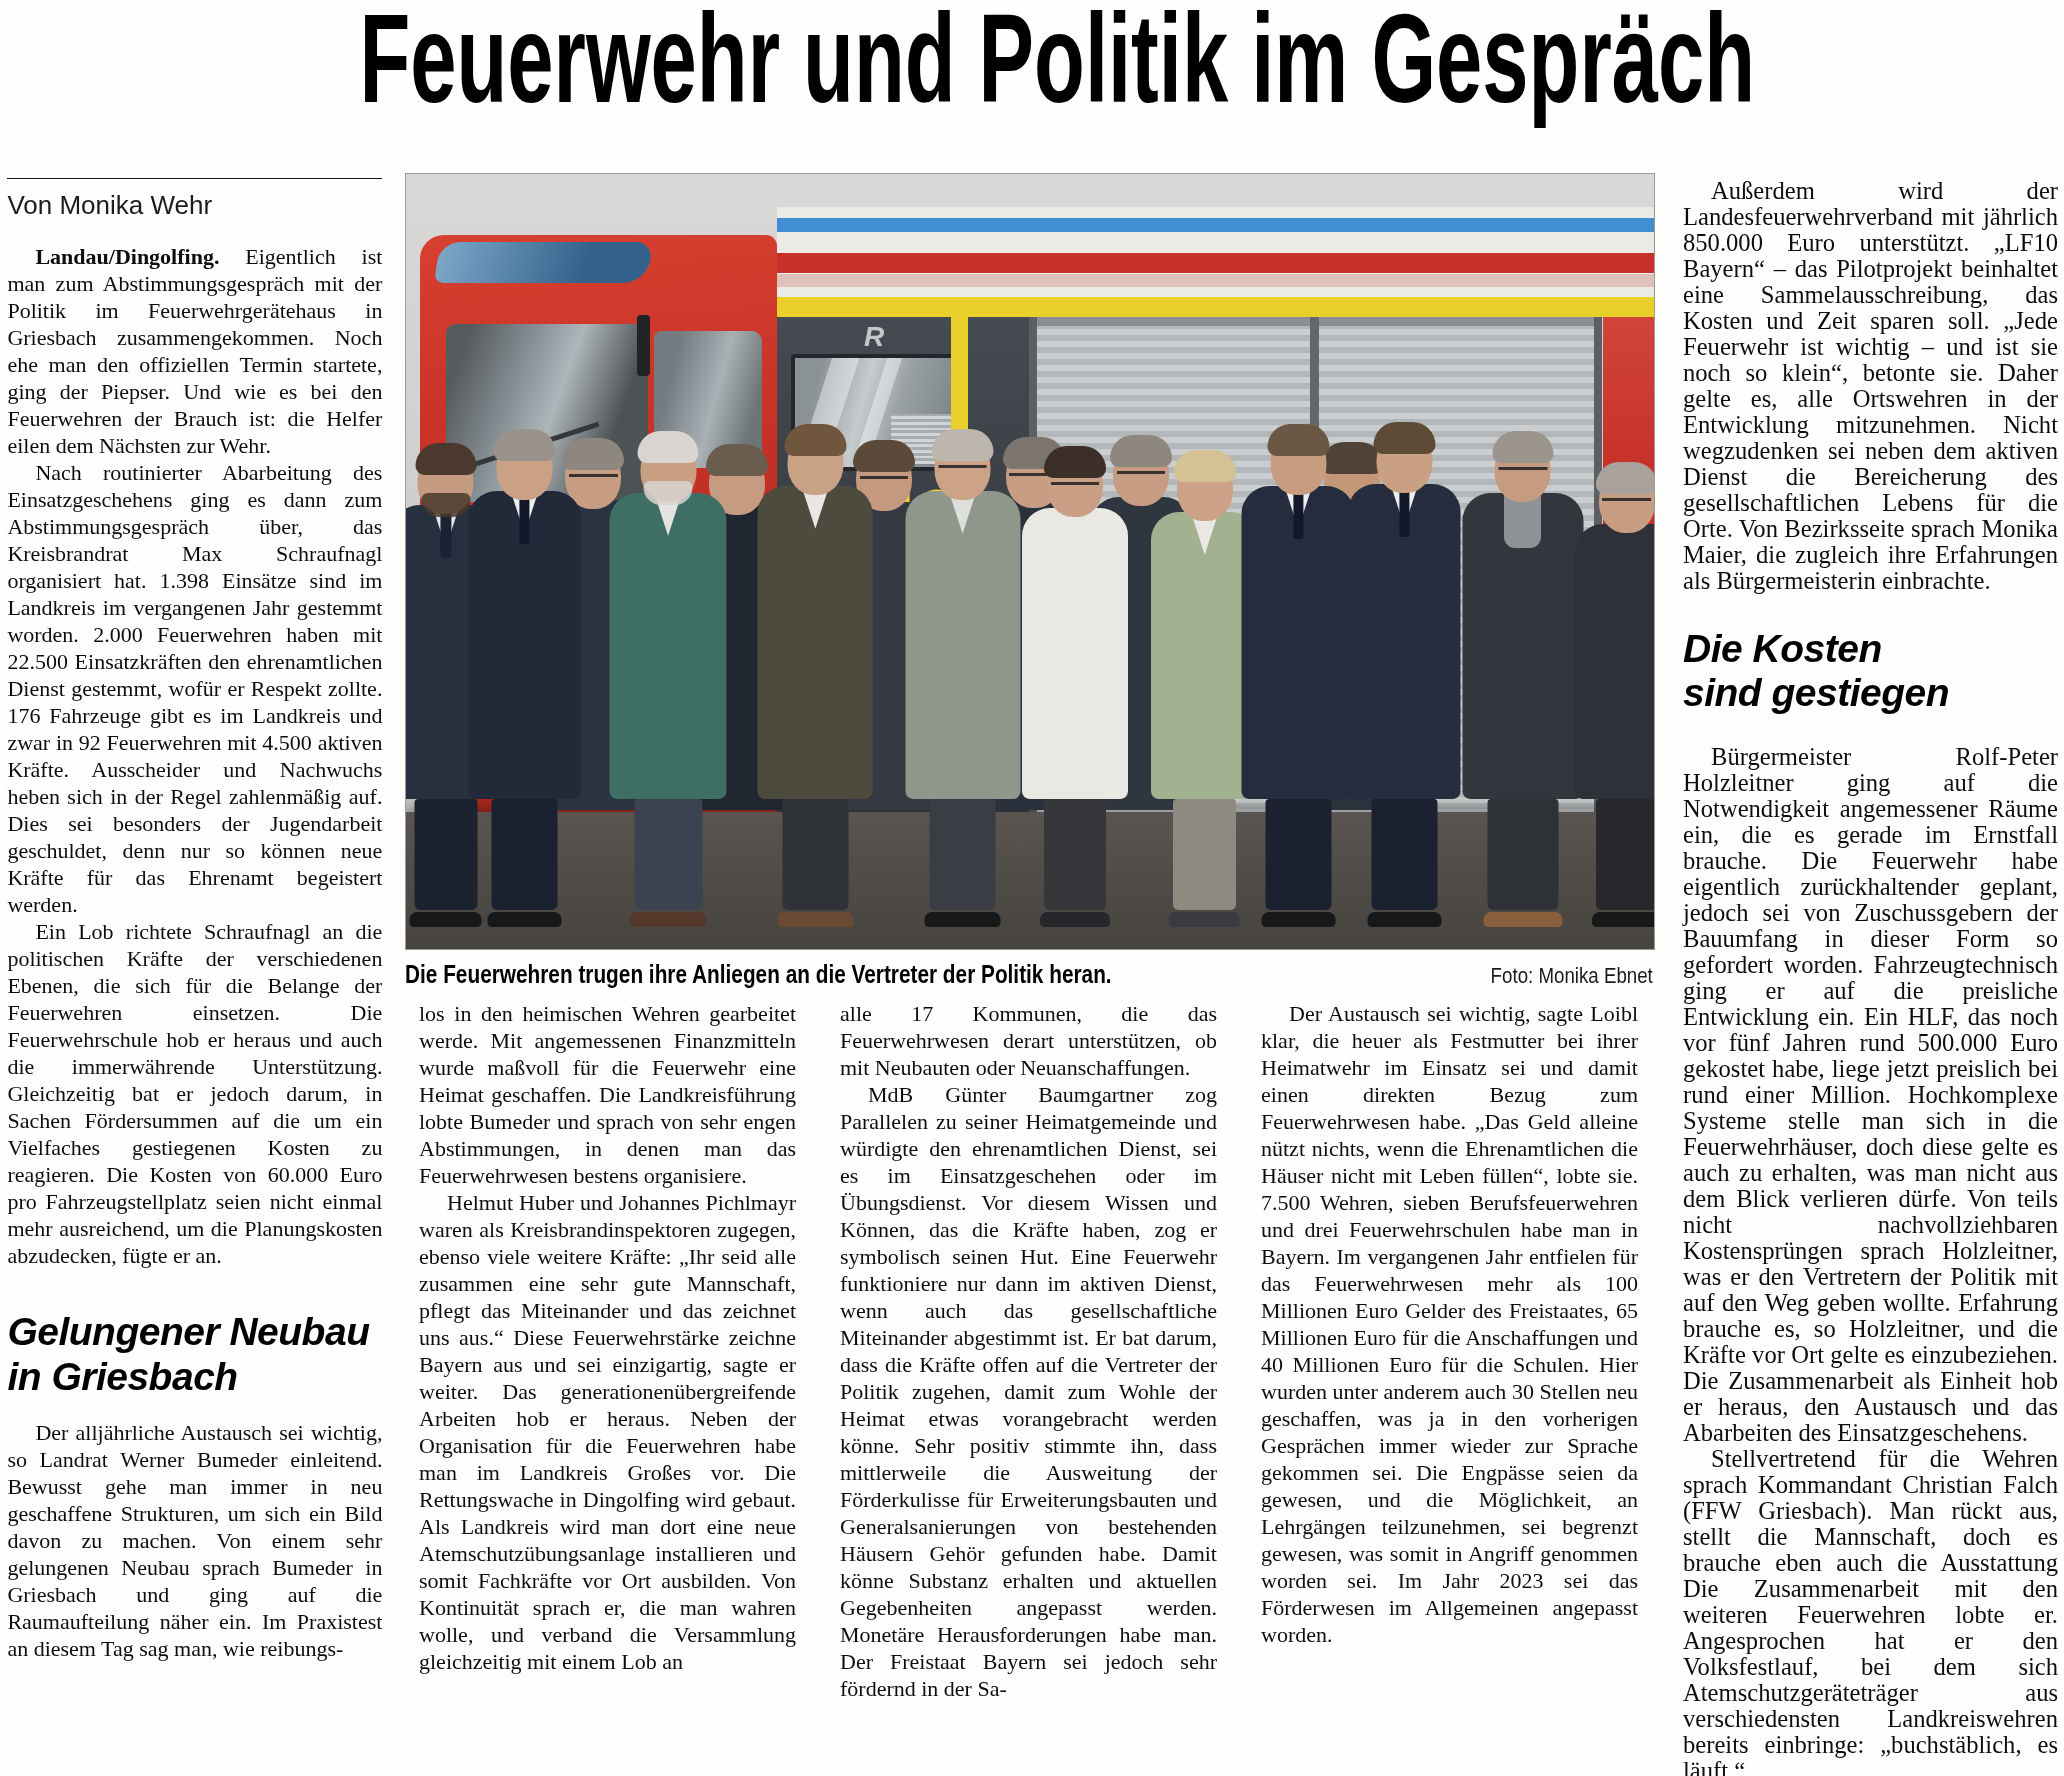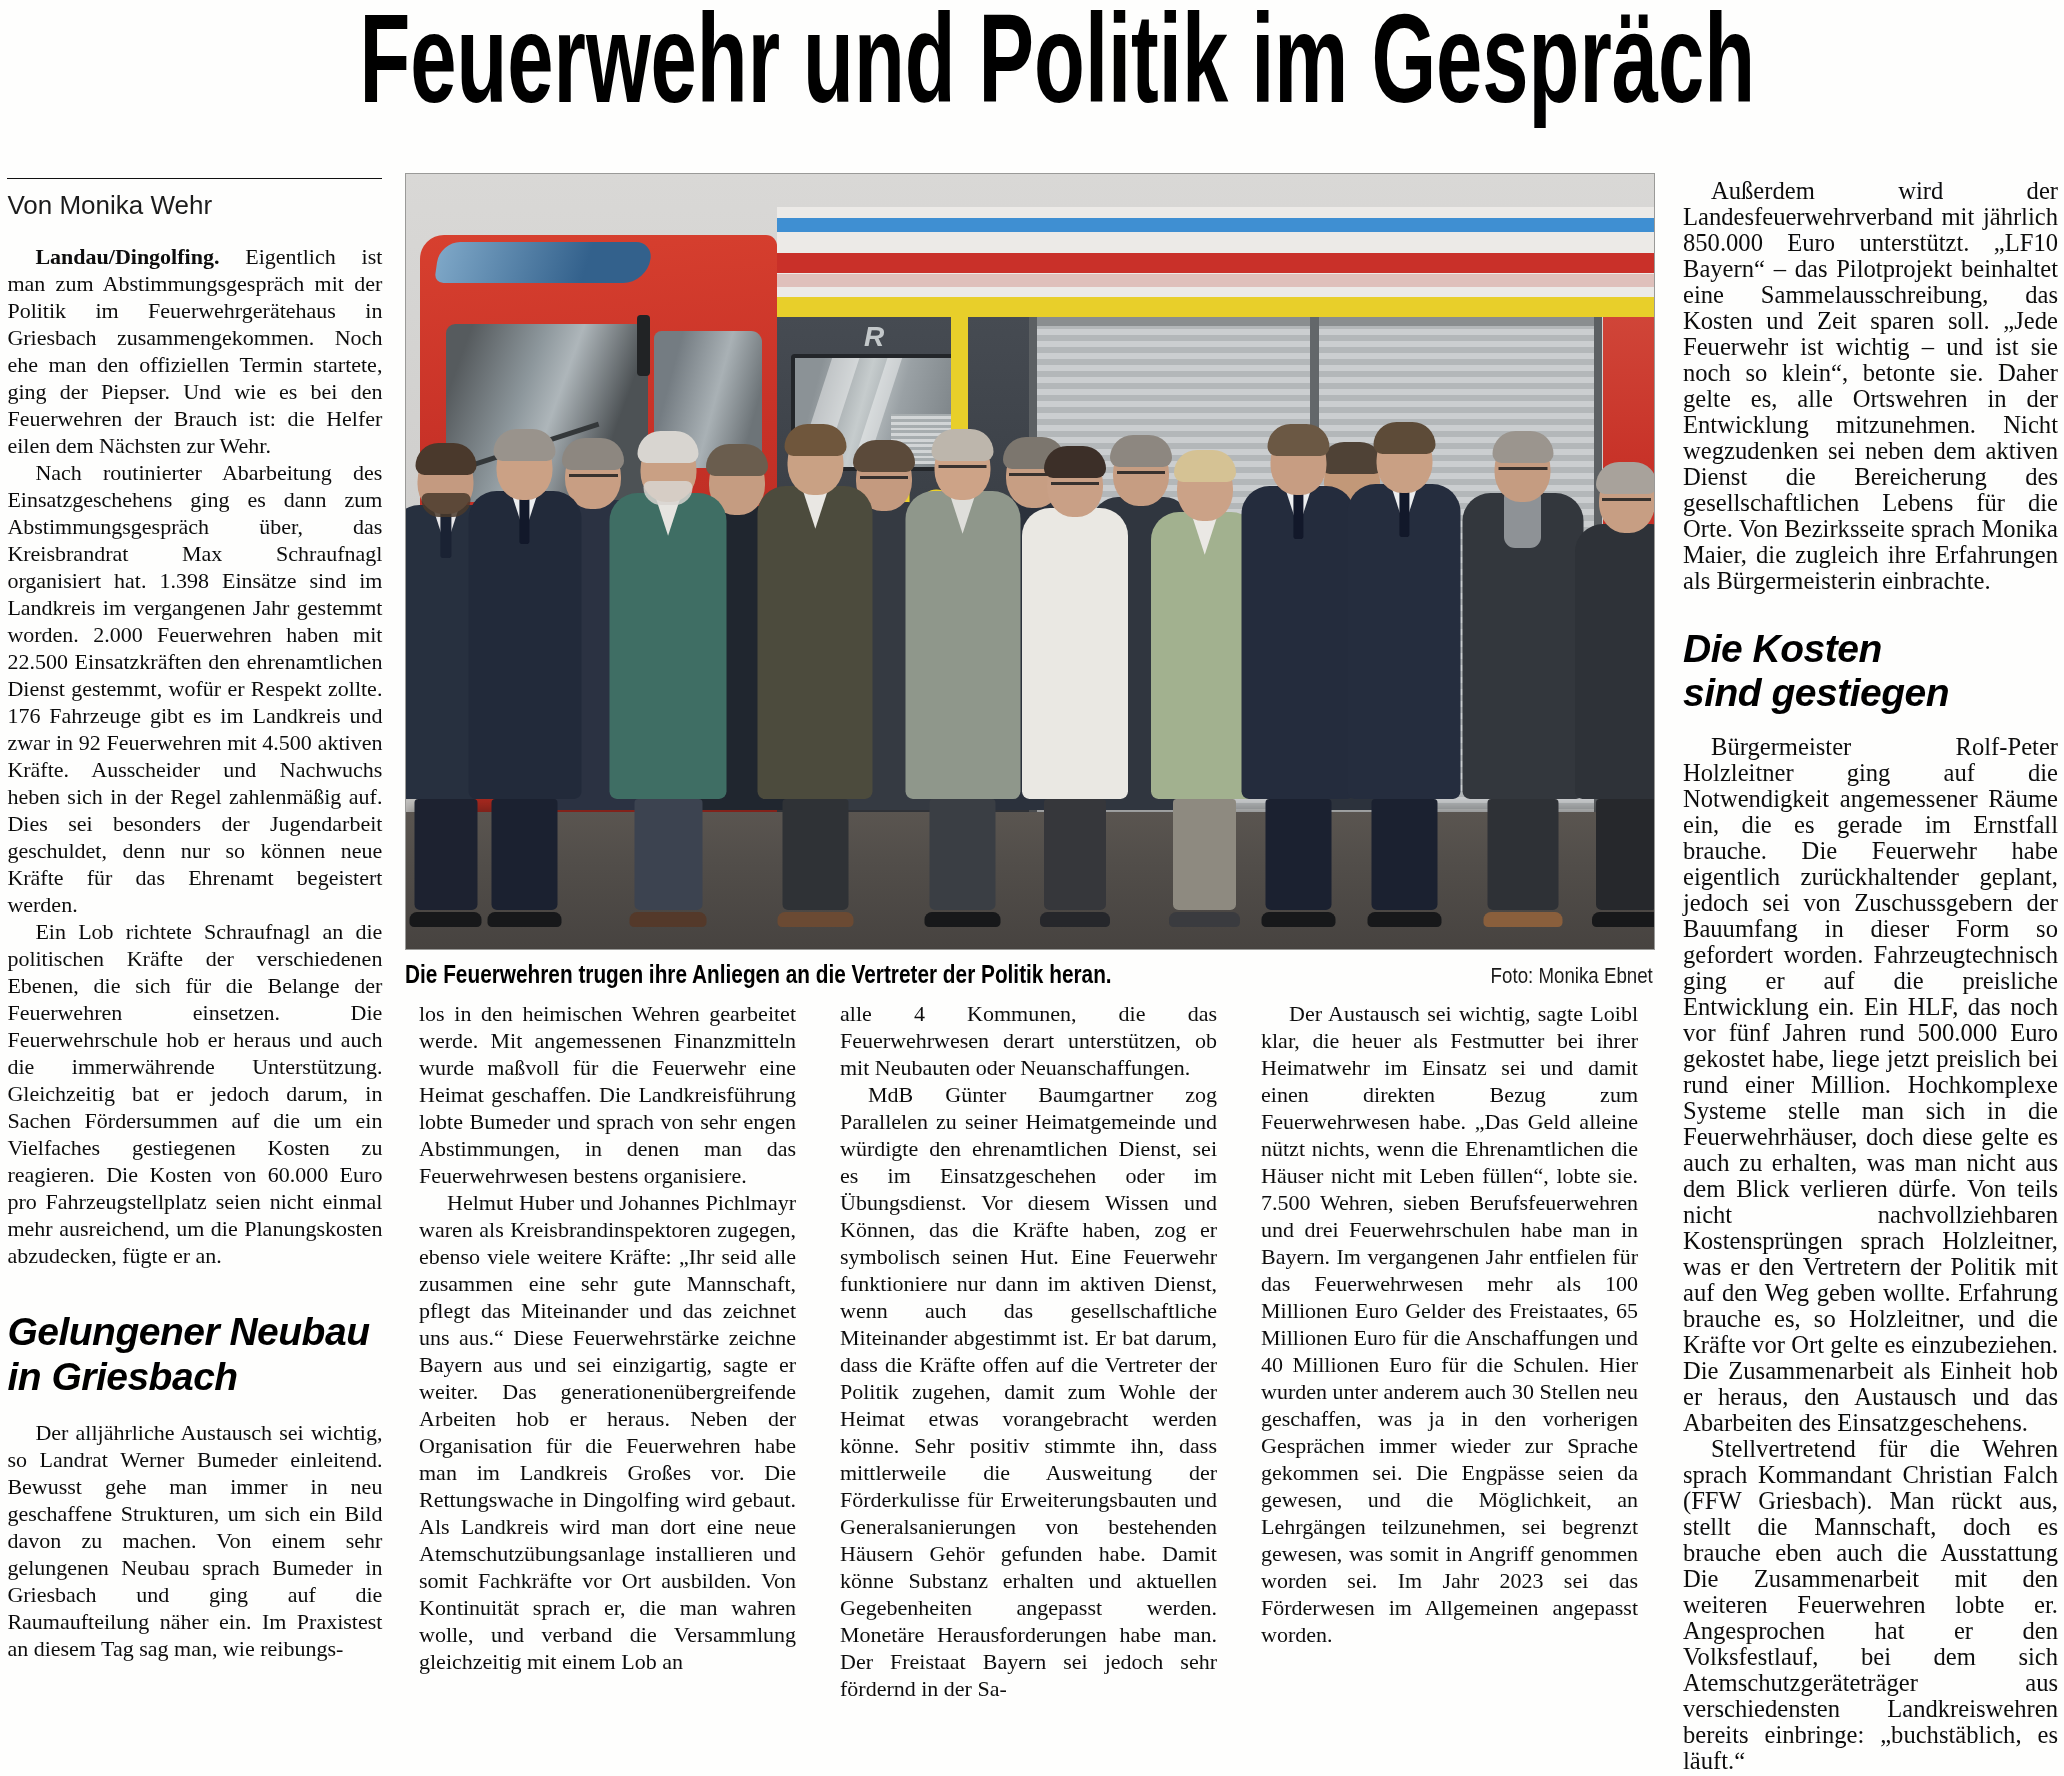--- a/index.html
+++ b/index.html
@@ -22,21 +22,21 @@
   .col-2{left:419px;top:1000px;width:377px;}
   .col-3{left:840px;top:1000px;width:377px;}
   .col-4{left:1261px;top:1000px;width:377px;}
   .col-right{left:1683px;top:178px;width:375px;}
   .col-right p{font-size:24.6px;line-height:26px;}
   .byline-rule{border-top:1.9px solid #111;width:100%;height:0;}
   .byline{font:400 26px/1.2 "Liberation Sans",sans-serif;color:#1c1c1c;margin:11px 0 22px;text-align:left;}
   .dateline{font-weight:700;}
   .crosshead{margin:41px 0 20.4px;font:italic 700 39px/1.14 "Liberation Sans",sans-serif;color:#000;
              white-space:pre-line;text-align:left;letter-spacing:-0.5px;}
-  .col-right .crosshead{margin:33px 0 18px;}
+  .col-right .crosshead{margin:33px 0 28px;}
 
   
   .photo-block{position:absolute;left:405px;top:173px;width:1248px;margin:0;}
   .photo{position:relative;width:1248px;height:775px;overflow:hidden;border:0.9px solid #9a9a98;
          background:#cfcecc;}
   .caption-row{display:flex;justify-content:space-between;align-items:baseline;margin-top:9.3px;}
   .caption{font:700 26px/1.2 "Liberation Sans",sans-serif;color:#000;display:inline-block;
            transform:scaleX(.8);transform-origin:0 50%;white-space:nowrap;}
   .credit{font:400 22px/1.2 "Liberation Sans",sans-serif;color:#1a1a1a;display:inline-block;
           transform:scaleX(.85);transform-origin:100% 50%;white-space:nowrap;}
@@ -393,21 +393,21 @@
       <span class="caption">Die Feuerwehren trugen ihre Anliegen an die Vertreter der Politik heran.</span>
       <span class="credit">Foto: Monika Ebnet</span>
     </figcaption>
   </figure>
 
   <div class="col col-2">
     <p class="noind">los in den heimischen Wehren gearbeitet werde. Mit angemessenen Finanzmitteln wurde maßvoll für die Feuerwehr eine Heimat geschaffen. Die Landkreisführung lobte Bumeder und sprach von sehr engen Abstimmungen, in denen man das Feuerwehrwesen bestens organisiere.</p>
     <p>Helmut Huber und Johannes Pichlmayr waren als Kreisbrandinspektoren zugegen, ebenso viele weitere Kräfte: „Ihr seid alle zusammen eine sehr gute Mannschaft, pflegt das Miteinander und das zeichnet uns aus.“ Diese Feuerwehrstärke zeichne Bayern aus und sei einzigartig, sagte er weiter. Das generationenübergreifende Arbeiten hob er heraus. Neben der Organisation für die Feuerwehren habe man im Landkreis Großes vor. Die Rettungswache in Dingolfing wird gebaut. Als Landkreis wird man dort eine neue Atemschutzübungsanlage installieren und somit Fachkräfte vor Ort ausbilden. Von Kontinuität sprach er, die man wahren wolle, und verband die Versammlung gleichzeitig mit einem Lob an</p>
   </div>
   <div class="col col-3">
-    <p class="noind">alle 4 Kommunen, die das Feuerwehrwesen derart unterstützen, ob mit Neubauten oder Neuanschaffungen.</p>
+    <p class="noind">alle 17 Kommunen, die das Feuerwehrwesen derart unterstützen, ob mit Neubauten oder Neuanschaffungen.</p>
     <p>MdB Günter Baumgartner zog Parallelen zu seiner Heimatgemeinde und würdigte den ehrenamtlichen Dienst, sei es im Einsatzgeschehen oder im Übungsdienst. Vor diesem Wissen und Können, das die Kräfte haben, zog er symbolisch seinen Hut. Eine Feuerwehr funktioniere nur dann im aktiven Dienst, wenn auch das gesellschaftliche Miteinander abgestimmt ist. Er bat darum, dass die Kräfte offen auf die Vertreter der Politik zugehen, damit zum Wohle der Heimat etwas vorangebracht werden könne. Sehr positiv stimmte ihn, dass mittlerweile die Ausweitung der Förderkulisse für Erweiterungsbauten und Generalsanierungen von bestehenden Häusern Gehör gefunden habe. Damit könne Substanz erhalten und aktuellen Gegebenheiten angepasst werden. Monetäre Herausforderungen habe man. Der Freistaat Bayern sei jedoch sehr fördernd in der Sa-</p>
   </div>
   <div class="col col-4">
     <p>Der Austausch sei wichtig, sagte Loibl klar, die heuer als Festmutter bei ihrer Heimatwehr im Einsatz sei und damit einen direkten Bezug zum Feuerwehrwesen habe. „Das Geld alleine nützt nichts, wenn die Ehrenamtlichen die Häuser nicht mit Leben füllen“, lobte sie. 7.500 Wehren, sieben Berufsfeuerwehren und drei Feuerwehrschulen habe man in Bayern. Im vergangenen Jahr entfielen für das Feuerwehrwesen mehr als 100 Millionen Euro Gelder des Freistaates, 65 Millionen Euro für die Anschaffungen und 40 Millionen Euro für die Schulen. Hier wurden unter anderem auch 30 Stellen neu geschaffen, was ja in den vorherigen Gesprächen immer wieder zur Sprache gekommen sei. Die Engpässe seien da gewesen, und die Möglichkeit, an Lehrgängen teilzunehmen, sei begrenzt gewesen, was somit in Angriff genommen worden sei. Im Jahr 2023 sei das Förderwesen im Allgemeinen angepasst worden.</p>
   </div>
 
   <div class="col col-right">
     <p>Außerdem wird der Landesfeuerwehrverband mit jährlich 850.000 Euro unterstützt. „LF10 Bayern“ – das Pilotprojekt beinhaltet eine Sammelausschreibung, das Kosten und Zeit sparen soll. „Jede Feuerwehr ist wichtig – und ist sie noch so klein“, betonte sie. Daher gelte es, alle Ortswehren in der Entwicklung mitzunehmen. Nicht wegzudenken sei neben dem aktiven Dienst die Bereicherung des gesellschaftlichen Lebens für die Orte. Von Bezirksseite sprach Monika Maier, die zugleich ihre Erfahrungen als Bürgermeisterin einbrachte.</p>
     <h3 class="crosshead">Die Kosten
 sind gestiegen</h3>

